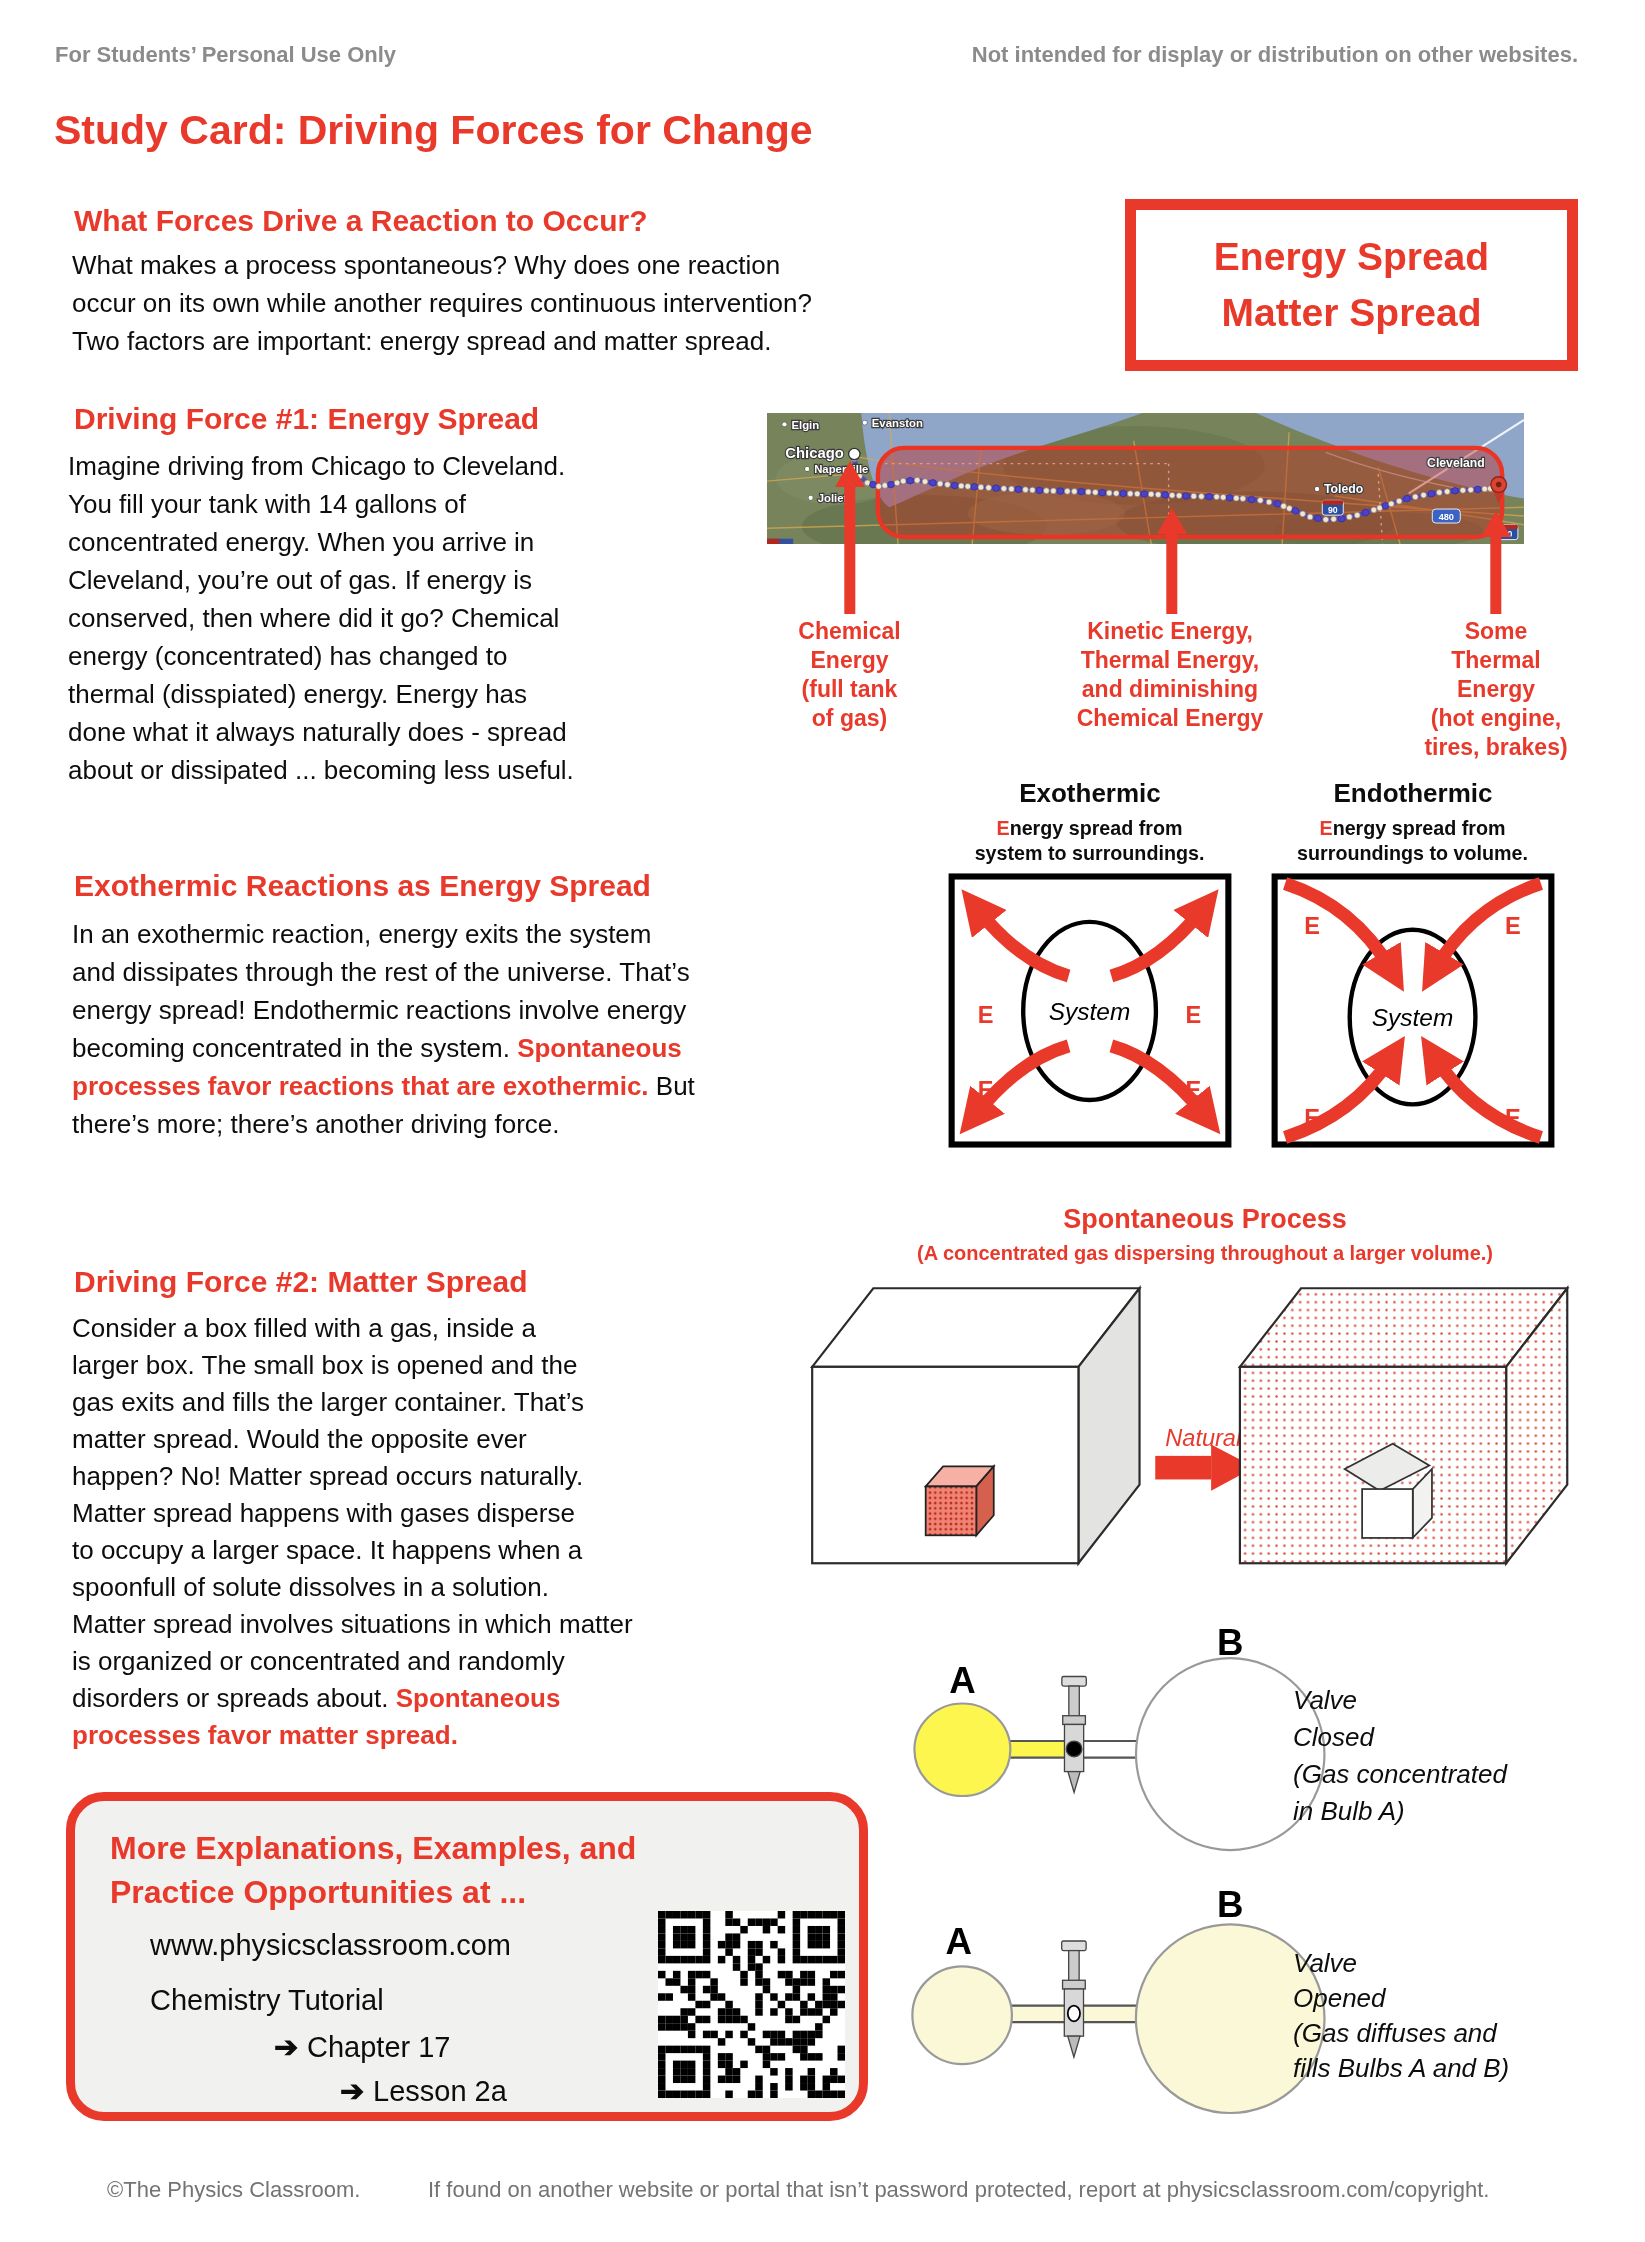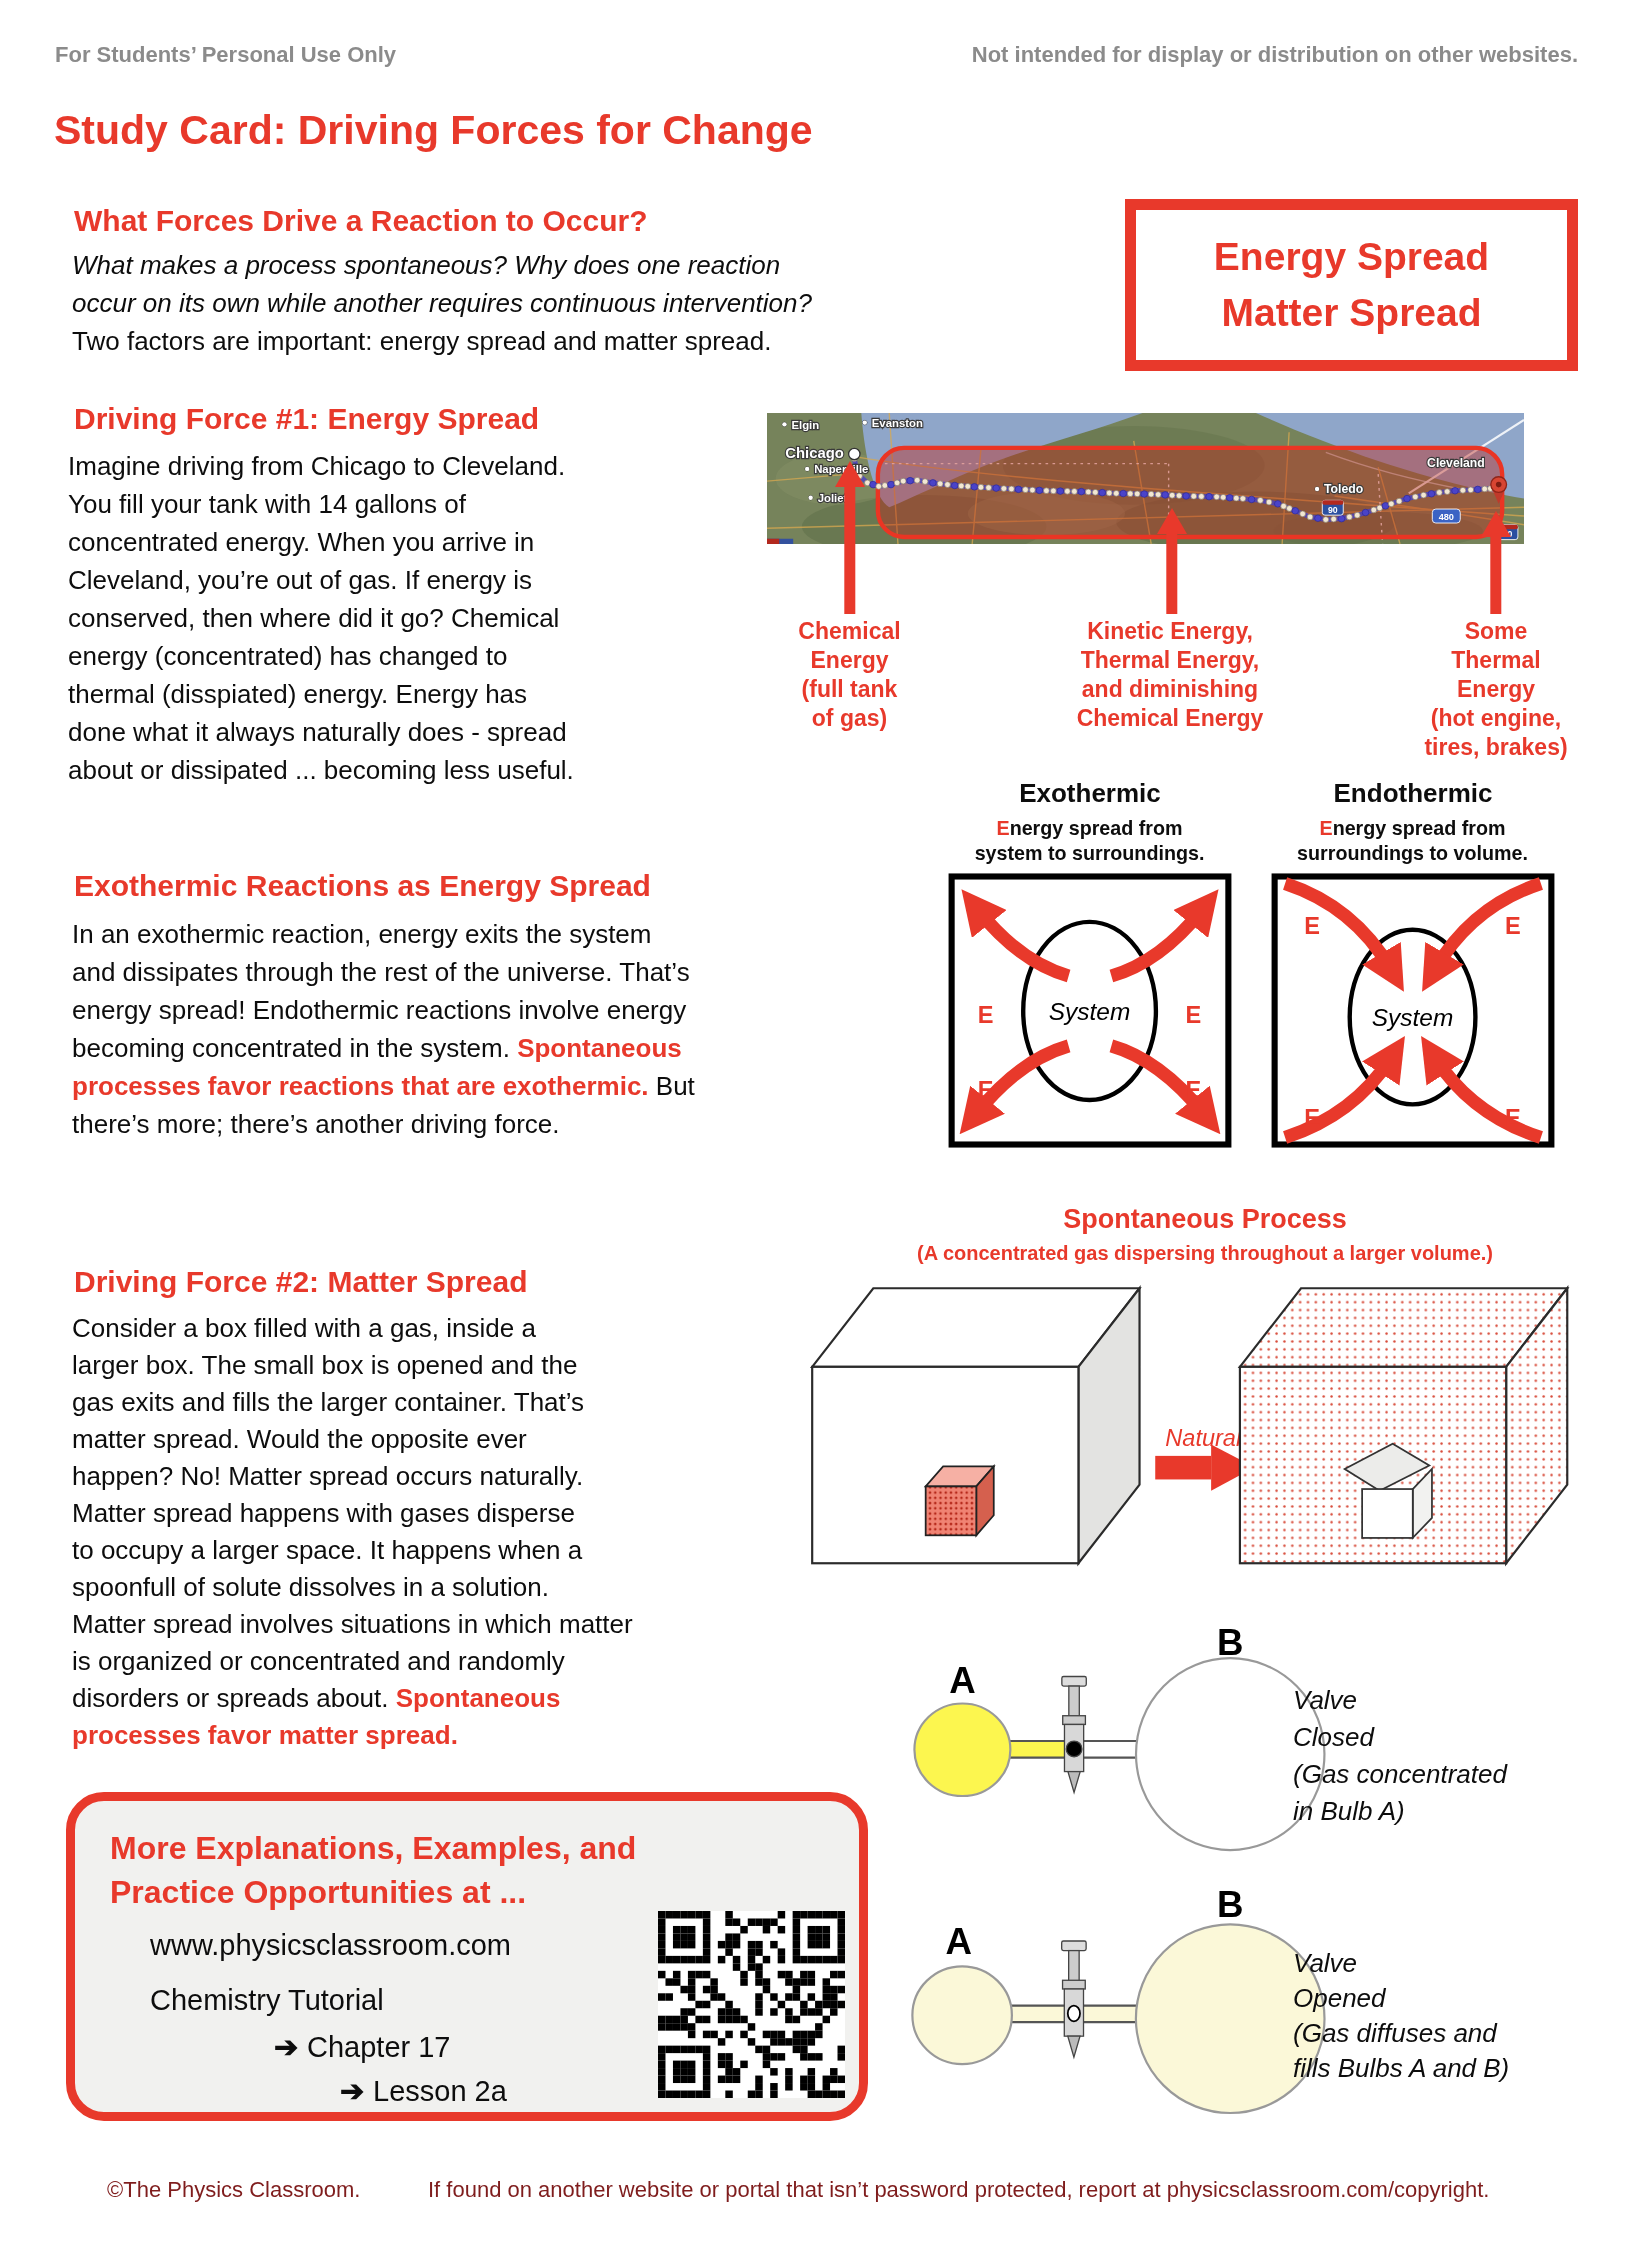--- a/index.html
+++ b/index.html
@@ -1,42 +1,42 @@
 <!DOCTYPE html>
 <html style="font-size:14px"><head>
 <meta charset="utf-8">
 <style>
   html,body{margin:0;padding:0;background:#777;}
   #page{position:relative;width:1646px;height:2243px;background:#ffffff;overflow:hidden;
         font-family:"Liberation Sans", sans-serif;color:#0d0d0d;}
   .abs{position:absolute;}
   .red{color:#E8392B;}
   .bold{font-weight:bold;}
-  .ital{font-style:italic;}
+  .ital{}
   .pre{white-space:pre-line;}
   .ctr{text-align:center;}
   .hdr{font-size:22px;font-weight:bold;color:#8b8b8b;}
   .h1{font-size:41px;font-weight:bold;color:#E8392B;}
   .h2{font-size:30px;font-weight:bold;color:#E8392B;}
   .body-text{font-size:26px;line-height:38px;}
   .cap{font-size:23px;line-height:29px;font-weight:bold;color:#E8392B;text-align:center;white-space:pre-line;}
   .dgm-title{font-size:26px;font-weight:bold;text-align:center;}
   .dgm-sub{font-size:19.7px;line-height:25px;font-weight:bold;text-align:center;white-space:pre-line;}
   .badge{border:11.4px solid #E8392B;background:#fff;display:flex;align-items:center;justify-content:center;}
   .badge-text{font-size:39px;line-height:56px;font-weight:bold;color:#E8392B;text-align:center;white-space:pre-line;}
   .valve-cap{font-size:26px;line-height:37px;font-style:italic;text-align:left;white-space:pre-line;}
   .arrow-up{position:absolute;}
   .arrow-up .shaft{position:absolute;left:50%;transform:translateX(-50%);width:11.4px;background:#E8392B;}
   .arrow-up .head{position:absolute;left:50%;transform:translateX(-50%);top:0;width:0;height:0;
      border-left:15.7px solid transparent;border-right:15.7px solid transparent;border-bottom:26px solid #E8392B;}
   .promo-box{border:9.6px solid #E8392B;border-radius:38px;background:#f1f1ef;}
   .promo-title{font-size:32px;line-height:44px;font-weight:bold;color:#E8392B;white-space:pre-line;}
   .promo-line{font-size:29px;margin-left:40px;}
   .promo-arrow{font-size:29px;font-weight:bold;margin-right:8.7px;}
-  .footer{font-size:22px;color:#7f1d1d;}
+  .footer{font-size:22px;color:#737373;}
 </style>
 </head>
 <body>
 
 <div id="page">
 
   <div class="abs hdr" style="left:55px;top:42px;">For Students’ Personal Use Only</div>
   <div class="abs hdr" style="right:68px;top:42px;">Not intended for display or distribution on other websites.</div>
 
   <div class="abs h1" style="left:54px;top:107px;">Study Card: Driving Forces for Change</div>

